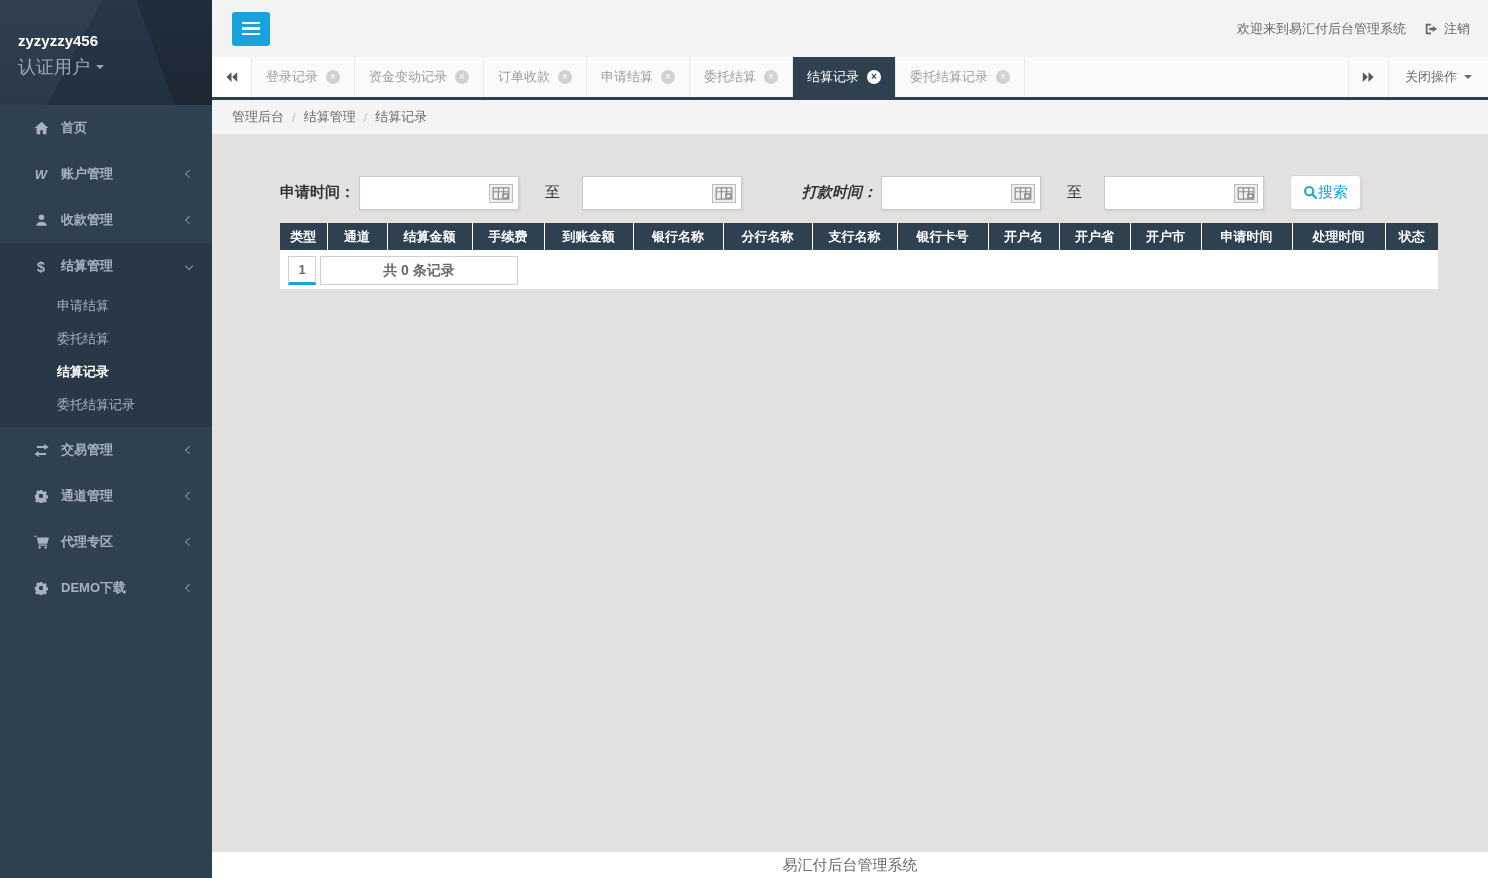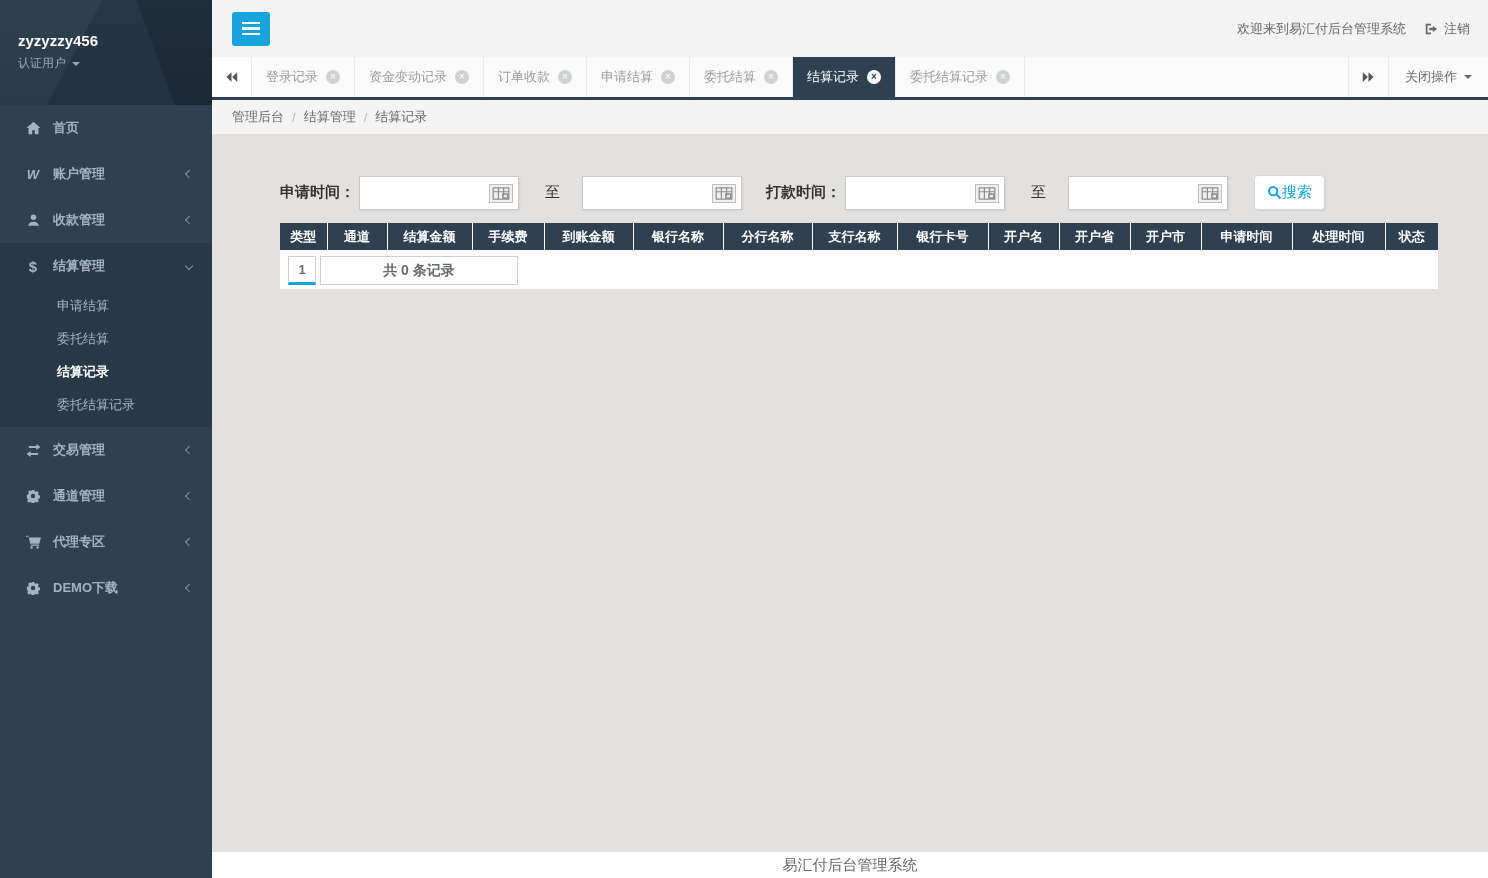--- a/index.html
+++ b/index.html
@@ -8,24 +8,24 @@
   body { display:flex; background:#e2e1e0; }
 
   
   .sidebar { width:212px; height:878px; background:#2f4050; flex:0 0 212px; }
   .profile { height:105px; padding:32px 0 16px 18px;
     background:
       linear-gradient(118deg, rgba(255,255,255,0.045) 0%, rgba(255,255,255,0.045) 38%, transparent 38.5%),
       linear-gradient(250deg, rgba(0,0,0,0.18) 0%, rgba(0,0,0,0.18) 30%, transparent 30.5%),
       linear-gradient(180deg,#273747,#223140); }
   .uname { color:#fff; font-weight:bold; font-size:15px; margin-bottom:6px; }
-  .urole { color:#9ea6b9; font-size:12px; display:flex; align-items:center; gap:6px; cursor:pointer; }
+  .urole { color:#9ea6b9; font-size:18px; display:flex; align-items:center; gap:6px; cursor:pointer; }
   .caret { width:0; height:0; border-left:4px solid transparent; border-right:4px solid transparent; border-top:4px solid #9ea6b9; display:inline-block; }
   .nav-group.open { background:#293846; padding-bottom:6px; }
-  .nav-item { height:46px; display:flex; align-items:center; padding:0 20px 0 24px;
+  .nav-item { height:46px; display:flex; align-items:center; padding:0 20px 0 32px;
     color:#a7b1c2; font-size:13px; font-weight:bold; cursor:pointer; position:relative; }
   .nav-item .ic { width:18px; margin-right:11px; display:inline-flex; justify-content:center; align-items:center; color:#a7b1c2; font-size:14px; }
   .nav-item .lbl { flex:1; }
   .chev { border:solid #8a95a5; border-width:0 1.5px 1.5px 0; padding:2.6px; display:inline-block; }
   .chev.left { transform:rotate(135deg); }
   .chev.down { transform:rotate(45deg); }
   .sub-item { height:33px; display:flex; align-items:center; padding-left:57px;
     color:#a7b1c2; font-size:13px; cursor:pointer; }
   .sub-item.active { color:#fff; font-weight:bold; }
   .txt-ic { font-weight:bold; font-style:italic; font-size:13px; }
@@ -68,21 +68,21 @@
   .filter-row { display:flex; align-items:center; }
   .filter-row.selects { margin-left:17px; }
   .selectbox { height:34px; background:#fff; border:1px solid #c9c9c9; display:flex; align-items:stretch;
     box-shadow:1px 1px 2px rgba(0,0,0,0.07); cursor:pointer; }
   .selectbox .val { display:flex; align-items:center; padding:0 10px 0 12px; font-size:14px; color:#333; flex:1; }
   .selectbox .arrow { width:21px; border-left:1px solid #d5d5d5; display:flex; align-items:center; justify-content:center; background:#fff; }
   .selectbox .arrow .chev { border-color:#8a8a8a; padding:2.2px; }
 
   .filter-row.dates { margin-top:21px; }
   .flabel { font-size:15px; font-weight:bold; color:#333; margin-right:4px; white-space:nowrap; }
-  .flabel.second { margin-left:24px; }
+  .flabel.second { margin-left:60px;font-style:italic; }
   .dateinput { width:160px; height:34px; background:#fff; border:1px solid #c9c9c9; position:relative;
     display:flex; align-items:center; box-shadow:1px 1px 2px rgba(0,0,0,0.07); }
   .dateinput input { border:none; outline:none; width:128px; height:100%; padding:0 8px; font-size:13px; background:transparent; }
   .cal { position:absolute; right:5px; top:7px; width:24px; height:19px; background:#efefef; border:1px solid #bdbdbd;
     display:flex; align-items:center; justify-content:center; cursor:pointer; }
   .to { font-size:15px; color:#333; margin:0 22px 0 26px; }
   .search-btn { margin-left:26px; width:71px; height:35px; background:#fff; border:1px solid #d8d8d8; border-radius:4px;
     color:#18a3dc; font-size:15px; display:flex; align-items:center; justify-content:center; gap:0; cursor:pointer;
     box-shadow:1px 1px 2px rgba(0,0,0,0.07); }
 

